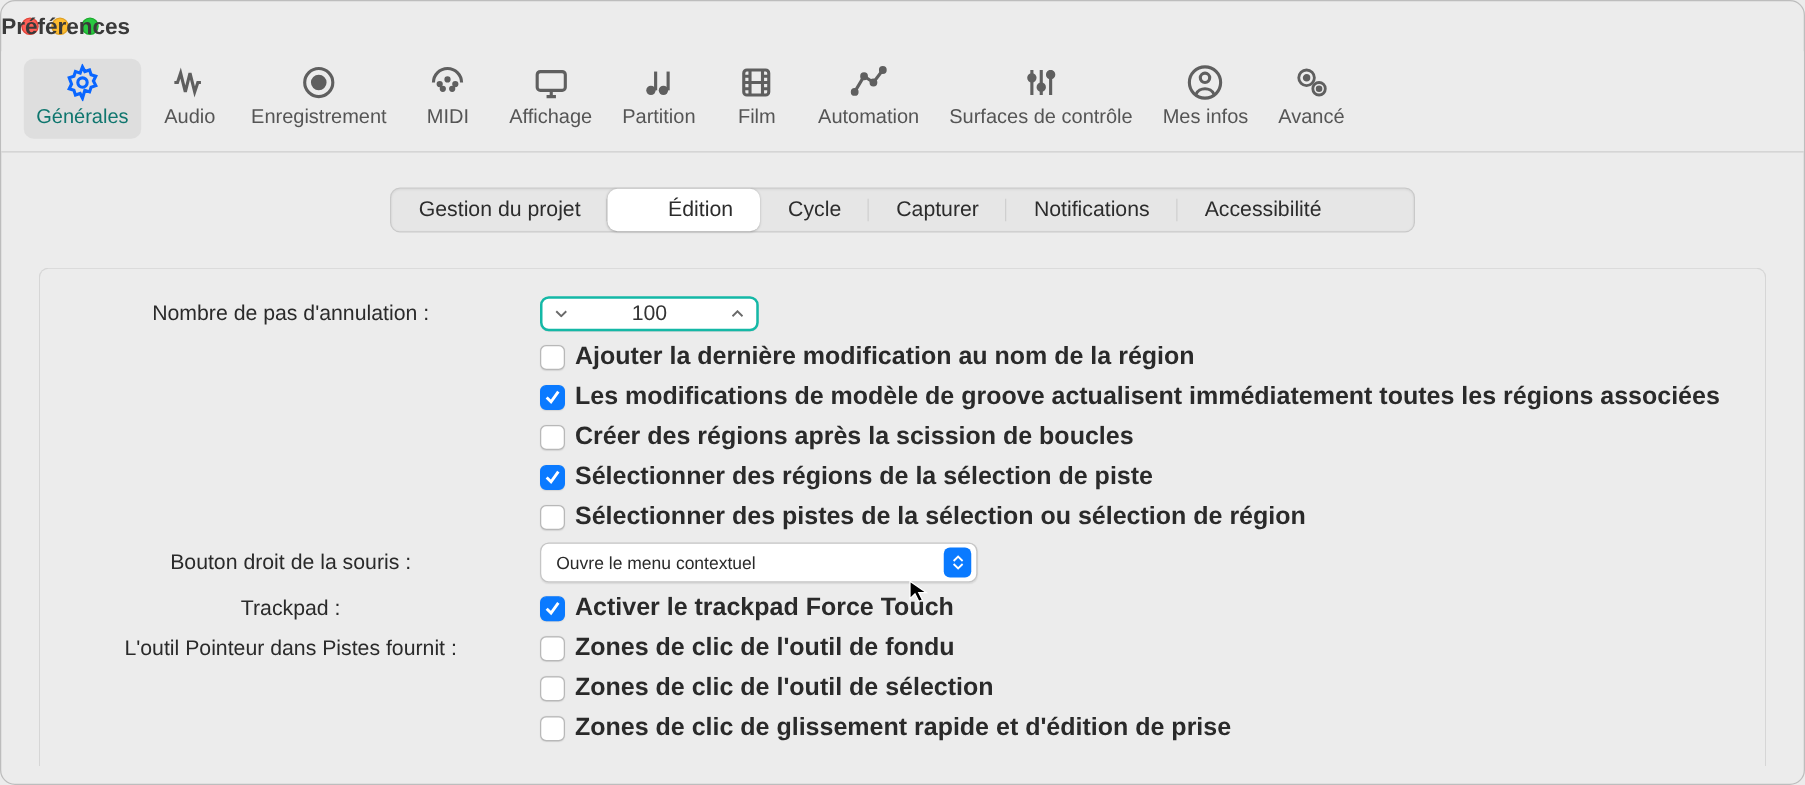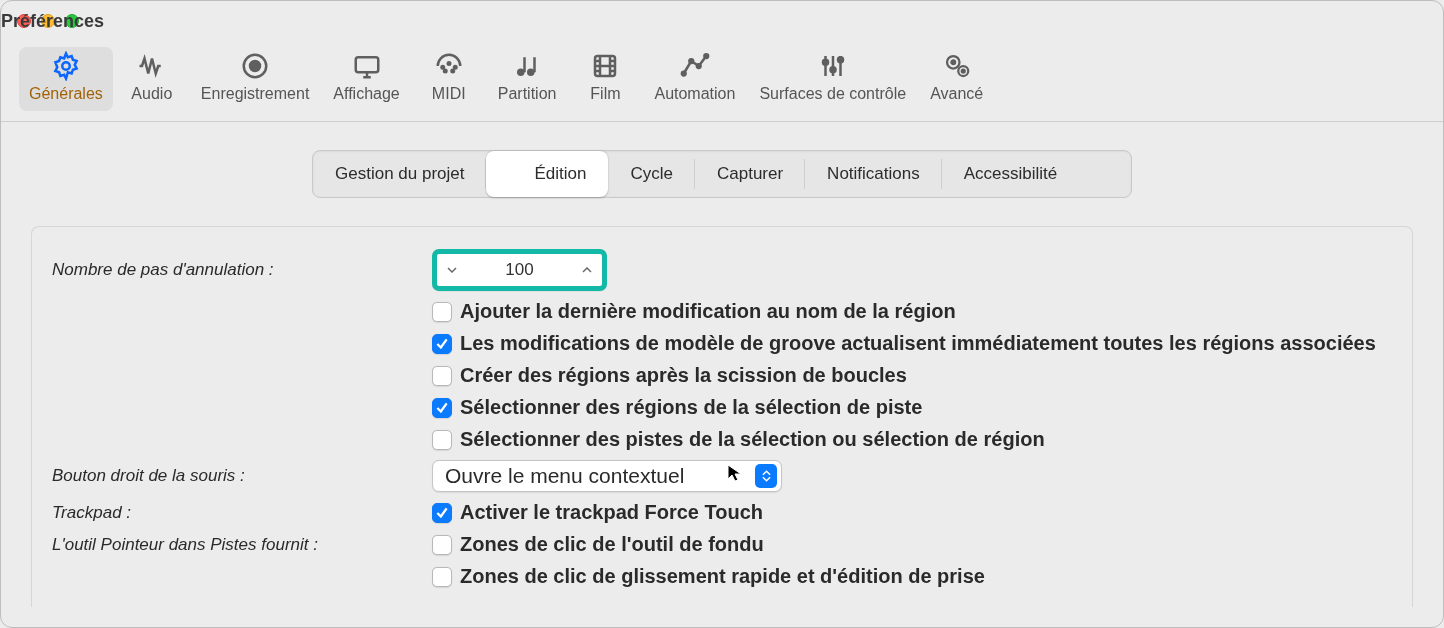--- a/index.html
+++ b/index.html
@@ -77,29 +77,29 @@
     justify-content: center;
     color: #5f5f5f;
   }
   .tool.active .tool-icon { color: #0a66ff; }
   .tool-label {
     font-size: 16px;
     color: #555;
     white-space: nowrap;
     margin-top: 4px;
   }
-  .tool.active .tool-label { color: #a16207; }
+  .tool.active .tool-label { color: #0f766e; }
 
   .content {
     padding: 28px 30px 0 30px;
   }
 
   .segmented {
     display: flex;
-    height: 48px;
+    height: 36px;
     background: #e6e6e6;
     border: 1px solid #c9c9c9;
     border-radius: 8px;
     width: 820px;
     margin: 0 auto 28px auto;
     box-shadow: inset 0 0.5px 2px rgba(0,0,0,0.08);
   }
   .seg-item {
     flex: 0 0 auto;
     display: flex;
@@ -139,38 +139,37 @@
     margin: 0 0 0 0;
   }
 
   .row {
     display: flex;
     align-items: center;
     margin-bottom: 9px;
   }
   .label-col {
     width: 380px;
-    text-align: left;
+    text-align: center;
     padding-right: 19px;
     font-size: 17px;
     color: #2a2a2a;
-    font-style: italic;
   }
   .control-col {
     display: flex;
     align-items: center;
     gap: 8px;
   }
 
   .stepper {
     display: flex;
     align-items: center;
     width: 175px;
-    height: 42px;
-    border: 5px solid #14b8a6;
+    height: 28px;
+    border: 2px solid #14b8a6;
     border-radius: 7px;
     background: #fff;
     box-shadow: 0 0.5px 0 rgba(0,0,0,0.08);
   }
   .step-btn {
     width: 30px;
     height: 100%;
     display:flex;
     align-items:center;
     justify-content:center;
@@ -210,21 +209,21 @@
     height: 32px;
     background: #fff;
     border: 1px solid #c5c5c5;
     border-radius: 7px;
     display: flex;
     align-items: center;
     padding: 0 4px 0 12px;
     position: relative;
     box-shadow: 0 0.5px 1px rgba(0,0,0,0.08);
   }
-  .popup-text { flex:1; font-size:21px; color:#2a2a2a; }
+  .popup-text { flex:1; font-size:14px; color:#2a2a2a; }
   .popup-thumb {
     width: 22px;
     height: 24px;
     background: #0a7aff;
     border-radius: 5px;
     display:flex;
     flex-direction: column;
     align-items:center;
     justify-content:center;
     color:#fff;
@@ -278,41 +277,41 @@
         <svg viewBox="0 0 24 24" width="30" height="30" fill="none" stroke="currentColor" stroke-width="2">
             <circle cx="12" cy="12" r="9"></circle>
             <circle cx="12" cy="12" r="4" fill="currentColor"></circle>
           </svg>
       </div>
       <div class="tool-label">Enregistrement</div>
     </div>
     <div class="tool">
       <div class="tool-icon">
         <svg viewBox="0 0 24 24" width="30" height="30" fill="none" stroke="currentColor" stroke-width="2">
-            <rect x="3" y="5" width="18" height="12" rx="2"></rect>
-            <path d="M9 21h6M12 17v4"></path>
-          </svg>
-      </div>
-      <div class="tool-label">Affichage</div>
-    </div>
-    <div class="tool">
-      <div class="tool-icon">
-        <svg viewBox="0 0 24 24" width="30" height="30" fill="none" stroke="currentColor" stroke-width="2">
             <path d="M3 12a9 9 0 0 1 18 0"></path>
             <circle cx="7" cy="13" r="1" fill="currentColor"></circle>
             <circle cx="12" cy="10" r="1" fill="currentColor"></circle>
             <circle cx="17" cy="13" r="1" fill="currentColor"></circle>
             <circle cx="9" cy="16" r="1" fill="currentColor"></circle>
             <circle cx="15" cy="16" r="1" fill="currentColor"></circle>
           </svg>
       </div>
       <div class="tool-label">MIDI</div>
     </div>
     <div class="tool">
       <div class="tool-icon">
+        <svg viewBox="0 0 24 24" width="30" height="30" fill="none" stroke="currentColor" stroke-width="2">
+            <rect x="3" y="5" width="18" height="12" rx="2"></rect>
+            <path d="M9 21h6M12 17v4"></path>
+          </svg>
+      </div>
+      <div class="tool-label">Affichage</div>
+    </div>
+    <div class="tool">
+      <div class="tool-icon">
         <svg viewBox="0 0 24 24" width="30" height="30" fill="currentColor">
             <circle cx="7" cy="17" r="3"></circle>
             <rect x="9" y="5" width="2" height="12"></rect>
             <circle cx="15" cy="17" r="3"></circle>
             <rect x="17" y="5" width="2" height="12"></rect>
           </svg>
       </div>
       <div class="tool-label">Partition</div>
     </div>
     <div class="tool">
@@ -339,20 +338,30 @@
     <div class="tool">
       <div class="tool-icon">
         <svg viewBox="0 0 24 24" width="30" height="30" fill="none" stroke="currentColor" stroke-width="2">
             <path d="M6 4v16M12 4v16M18 4v16"></path>
             <circle cx="6" cy="9" r="2" fill="currentColor"></circle>
             <circle cx="12" cy="15" r="2" fill="currentColor"></circle>
             <circle cx="18" cy="7" r="2" fill="currentColor"></circle>
           </svg>
       </div>
       <div class="tool-label">Surfaces de contrôle</div>
+    </div>
+    <div class="tool">
+      <div class="tool-icon">
+        <svg viewBox="0 0 24 24" width="30" height="30" fill="none" stroke="currentColor" stroke-width="2">
+            <circle cx="12" cy="12" r="10"></circle>
+            <circle cx="12" cy="9" r="3"></circle>
+            <path d="M6 20c1-3 4-4 6-4s5 1 6 4"></path>
+          </svg>
+      </div>
+      <div class="tool-label">Mes infos</div>
     </div>
     <div class="tool">
       <div class="tool-icon">
         <svg viewBox="0 0 24 24" width="30" height="30" fill="none" stroke="currentColor" stroke-width="1.8">
             <circle cx="9" cy="9" r="5"></circle>
             <circle cx="9" cy="9" r="1.5" fill="currentColor"></circle>
             <circle cx="17" cy="16" r="4"></circle>
             <circle cx="17" cy="16" r="1.2" fill="currentColor"></circle>
           </svg>
       </div>
@@ -469,20 +478,27 @@
         <div class="label-col">L'outil Pointeur dans Pistes fournit :</div>
         <div class="control-col">
           <div class="checkbox"></div>
           <span class="cb-label">Zones de clic de l'outil de fondu</span>
         </div>
       </div>
       <div class="row">
           <div class="label-col"></div>
           <div class="control-col">
         <div class="checkbox"></div>
+        <span class="cb-label">Zones de clic de l'outil de sélection</span>
+      </div>
+        </div>
+      <div class="row">
+          <div class="label-col"></div>
+          <div class="control-col">
+        <div class="checkbox"></div>
         <span class="cb-label">Zones de clic de glissement rapide et d'édition de prise</span>
       </div>
         </div>
 
     </div>
   </div>
 
   <svg class="cursor" viewBox="0 0 20 20">
     <path d="M3 2l0 14 4-4 3 6 3-1-3-6 6 0z" fill="#000" stroke="#fff" stroke-width="1"></path>
   </svg>

